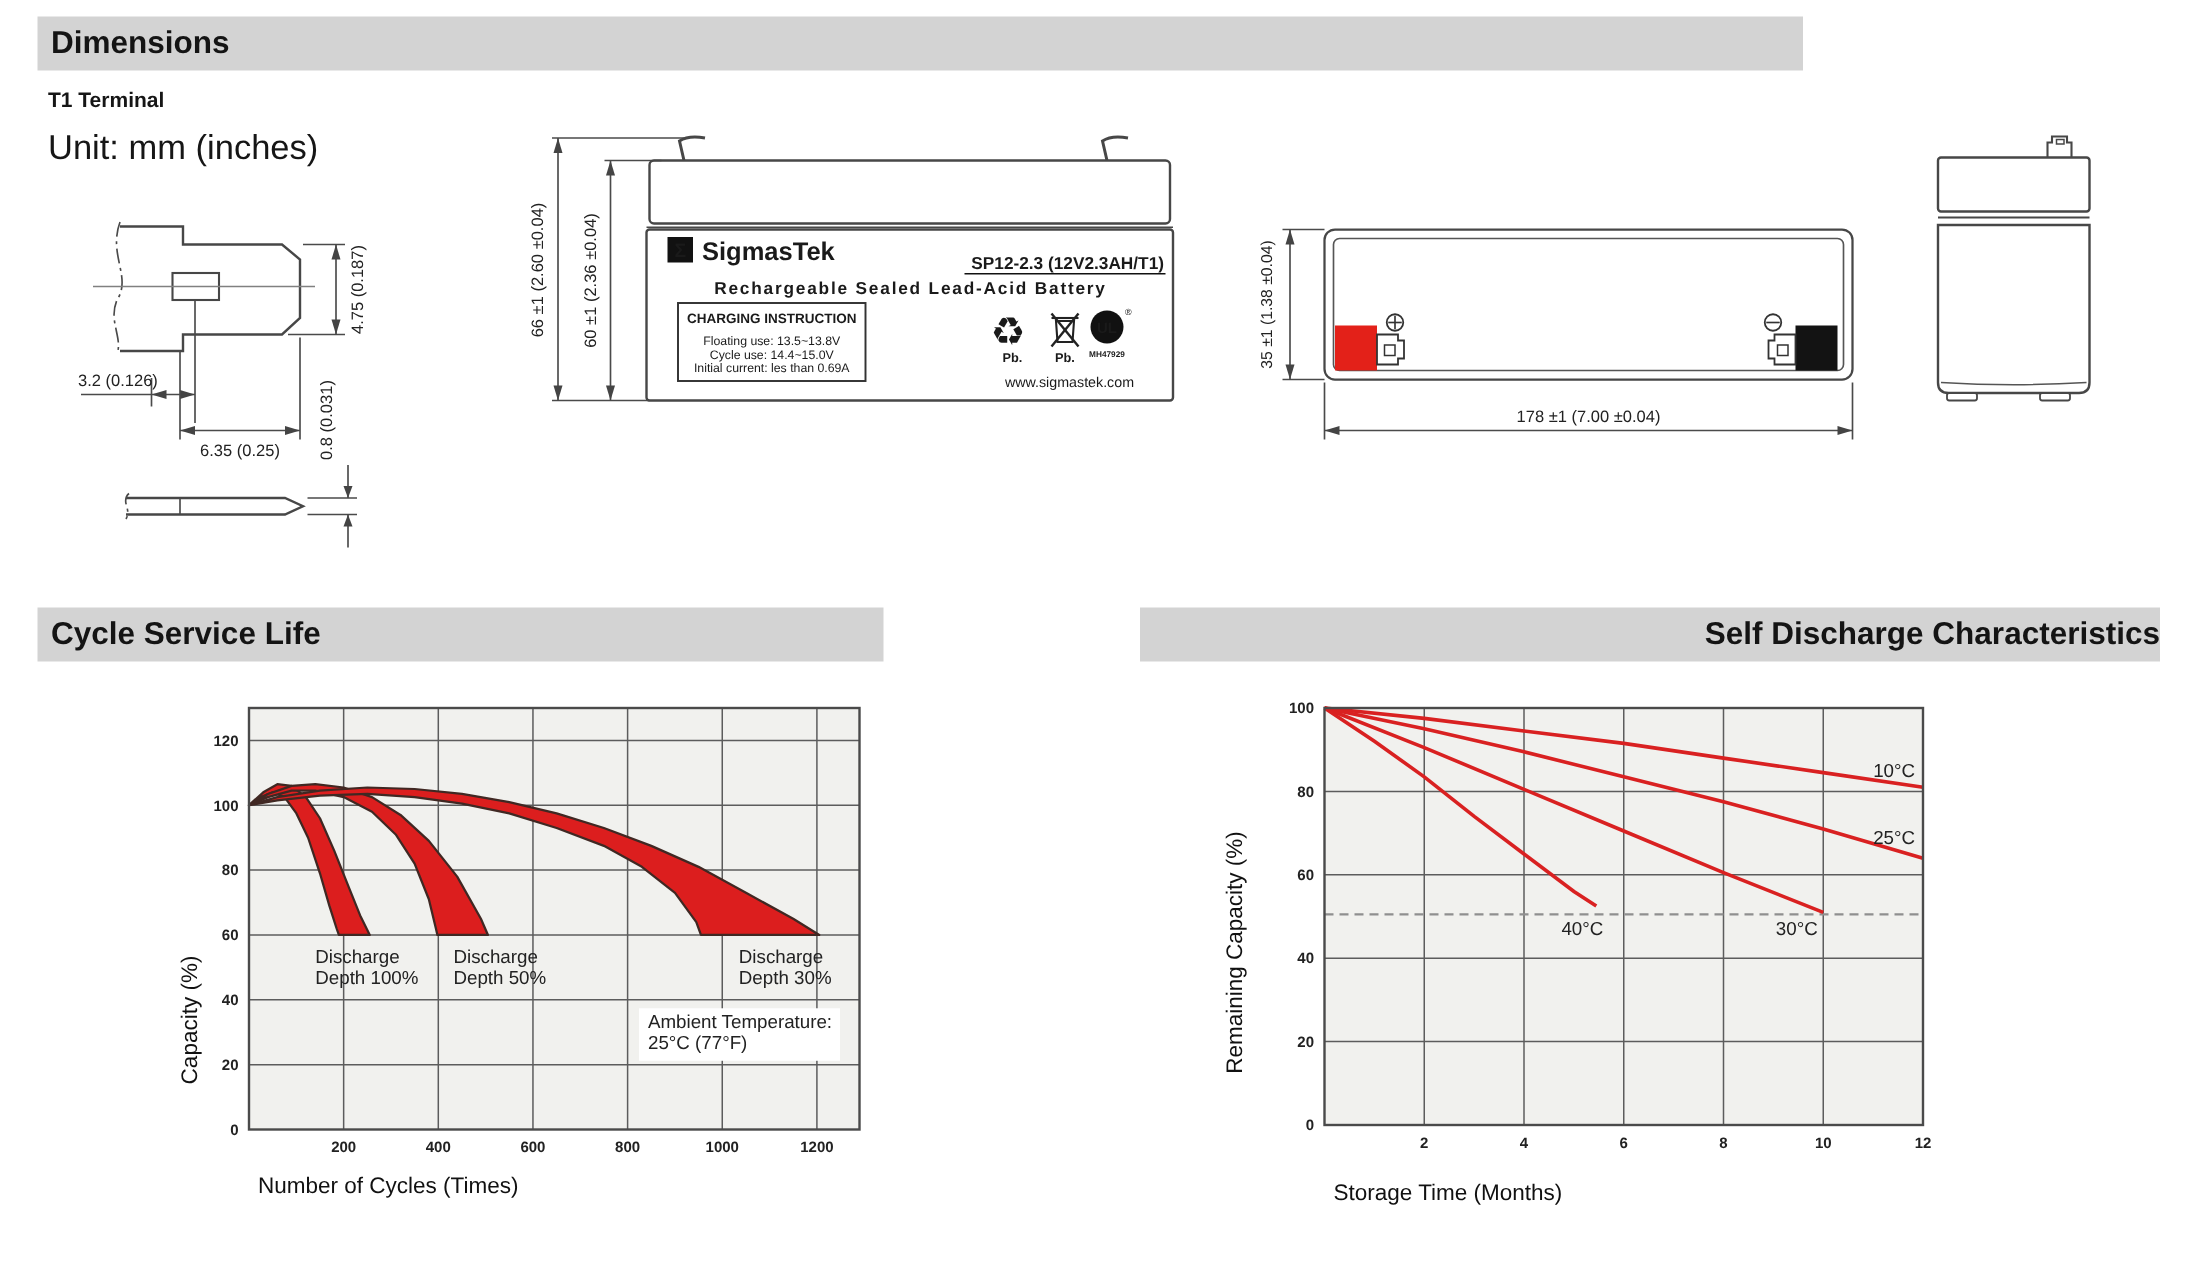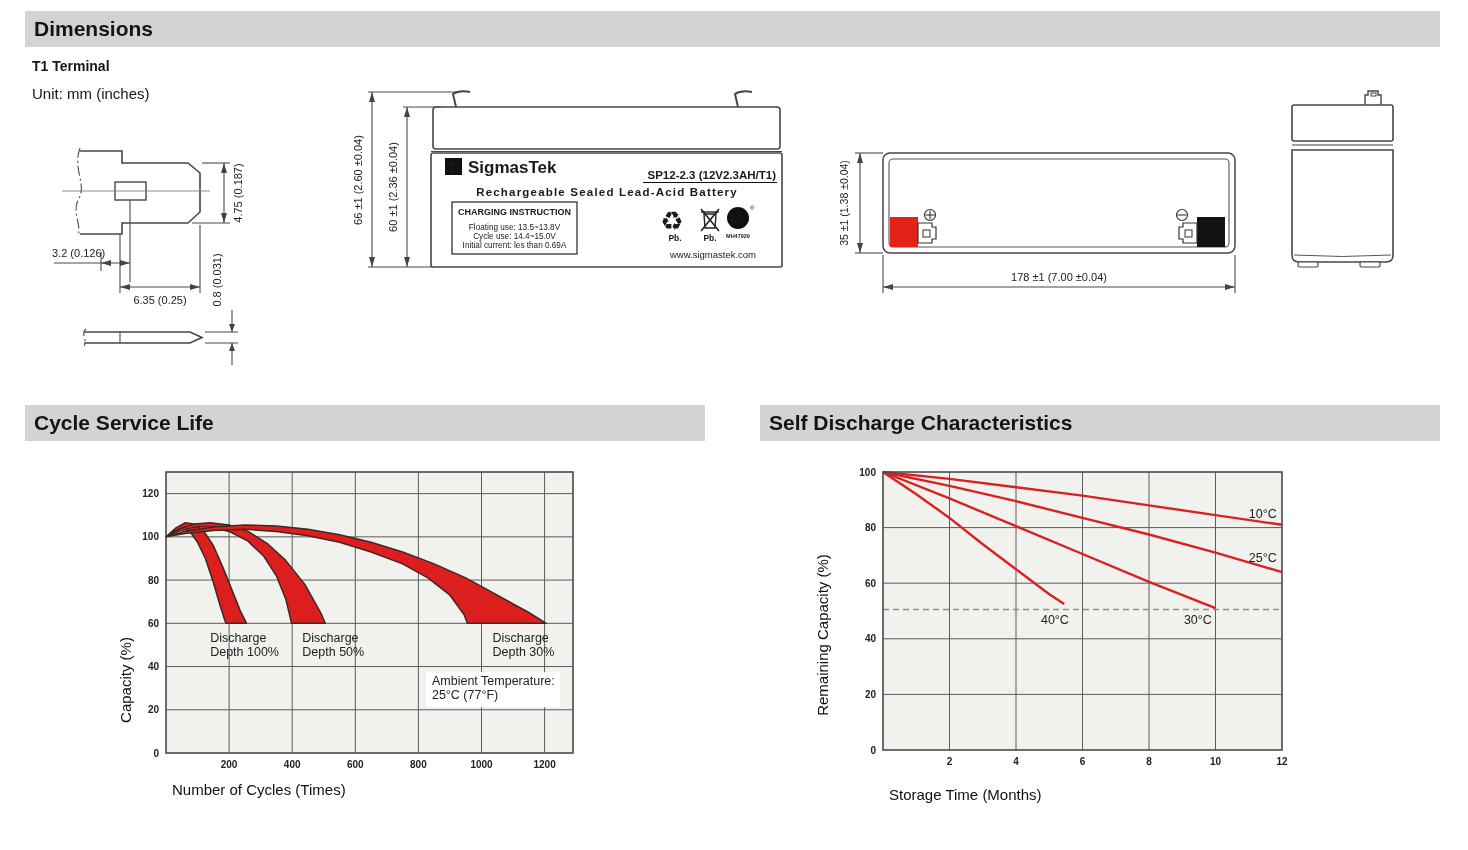--- a/index.html
+++ b/index.html
@@ -1,38 +1,38 @@
 <!DOCTYPE html>
 <html><head>
 <meta charset="utf-8">
 <style>
   html,body{margin:0;padding:0;background:#fff;}
   #page{position:relative;width:1468px;height:850px;background:#fff;overflow:hidden;
         font-family:"Liberation Sans",sans-serif;color:#161616;}
   .secbar{position:absolute;height:36px;background:#d3d3d3;}
   .secbar span{display:block;padding-left:9px;line-height:36px;font-size:21px;font-weight:bold;color:#141414;}
   .tterm{position:absolute;left:32px;top:58px;font-size:14px;font-weight:bold;}
-  .unit{position:absolute;left:32px;top:85px;font-size:15px;font-weight:normal;}
+  .unit{position:absolute;left:32px;top:85px;font-size:23px;font-weight:normal;}
   svg{position:absolute;overflow:visible;}
   svg text{font-family:"Liberation Sans",sans-serif;fill:#1a1a1a;}
   .dimtxt{font-size:11px;fill:#222;}
   .dimtxt2{font-size:10.5px;fill:#222;}
   .dln{stroke:#4a4a4a;stroke-width:1.1;fill:none;}
   .out{stroke:#474747;stroke-width:1.6;fill:none;}
   .ah{fill:#444;stroke:none;}
   .tk{font-size:10px;font-weight:bold;fill:#222;}
   .ann{font-size:12.5px;fill:#222;}
   .axis{font-size:15px;fill:#111;}
 </style>
 </head>
 <body>
 
 <div id="page">
 
-  <div class="secbar" style="left:25px;top:11px;width:1415px;">
+  <div class="secbar" style="left:25px;top:11px;width:1177px;">
     <span>Dimensions</span>
   </div>
 
   <div class="tterm">T1 Terminal</div>
   <div class="unit">Unit: mm (inches)</div>
 
   <svg style="left:40px;top:130px;" width="280" height="235">
 
     <path class="dln" style="stroke-dasharray:10 3 2 3;" d="M40,18 C32,40 48,55 38,70 C32,84 42,95 38,106"></path>
 
@@ -168,25 +168,25 @@
     <path class="out" style="stroke-width:1.4;" d="M80,20 V10 h3 V6 h10 v4 h3 v10"></path>
     <rect x="86" y="8" width="5" height="3" fill="none" stroke="#474747" stroke-width="1"></rect>
     <rect x="7" y="20" width="101" height="36" rx="2" class="out"></rect>
     <line x1="7" y1="60" x2="108" y2="60" stroke="#474747" stroke-width="1.2"></line>
     <path class="out" d="M7,65 h101 v105 q0,7 -7,7 h-87 q-7,0 -7,-7 z"></path>
     <path d="M9,170 Q57.5,173 106,170" fill="none" stroke="#555" stroke-width="1"></path>
     <rect x="13" y="177" width="20" height="5" rx="1.5" fill="#fff" stroke="#474747" stroke-width="1.2"></rect>
     <rect x="75" y="177" width="20" height="5" rx="1.5" fill="#fff" stroke="#474747" stroke-width="1.2"></rect>
   </svg>
 
-  <div class="secbar" style="left:25px;top:405px;width:680px;">
+  <div class="secbar" style="left:25px;top:405px;width:564px;">
     <span>Cycle Service Life</span>
   </div>
 
-  <div class="secbar" style="left:760px;top:405px;width:680px;">
+  <div class="secbar" style="left:760px;top:405px;width:680px;text-align:right;">
     <span>Self Discharge Characteristics</span>
   </div>
 
   <svg style="left:100px;top:467px;" width="560" height="335">
       <rect x="66" y="5" width="407" height="281" fill="#f1f1ee"></rect>
       <line x1="129.10077519379846" y1="5" x2="129.10077519379846" y2="286" stroke="#5c5c5c" stroke-width="1"></line>
       <text x="129.10077519379846" y="301" text-anchor="middle" class="tk">200</text>
       <line x1="192.2015503875969" y1="5" x2="192.2015503875969" y2="286" stroke="#5c5c5c" stroke-width="1"></line>
       <text x="192.2015503875969" y="301" text-anchor="middle" class="tk">400</text>
       <line x1="255.30232558139534" y1="5" x2="255.30232558139534" y2="286" stroke="#5c5c5c" stroke-width="1"></line>

